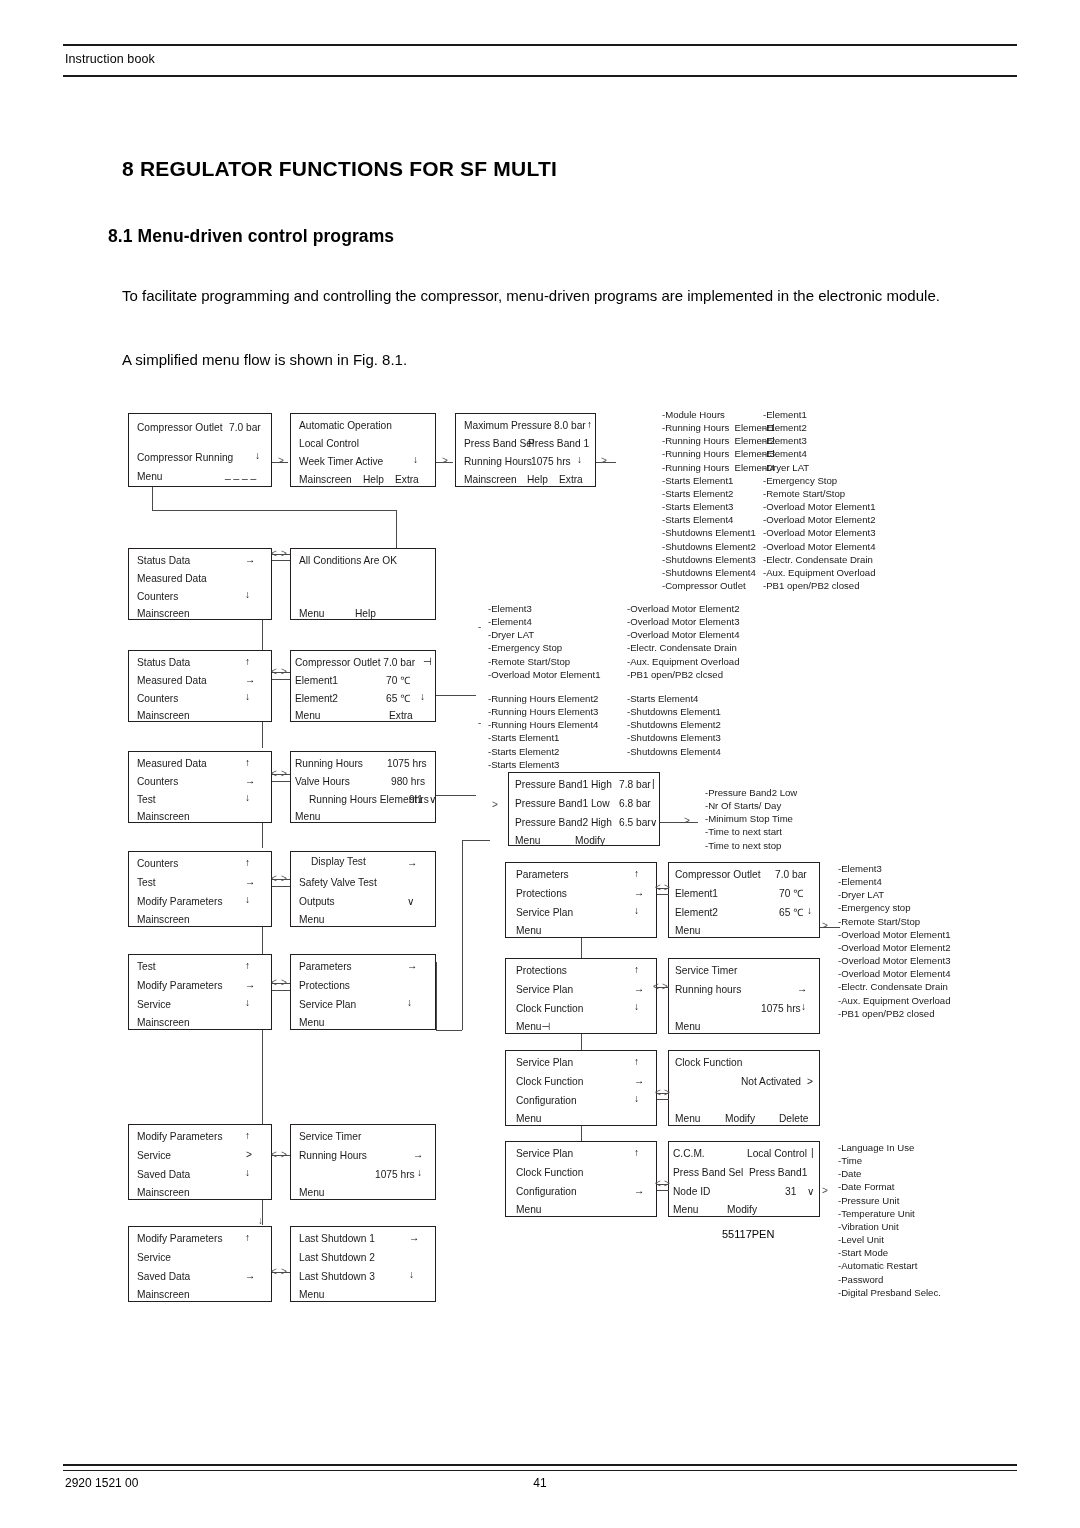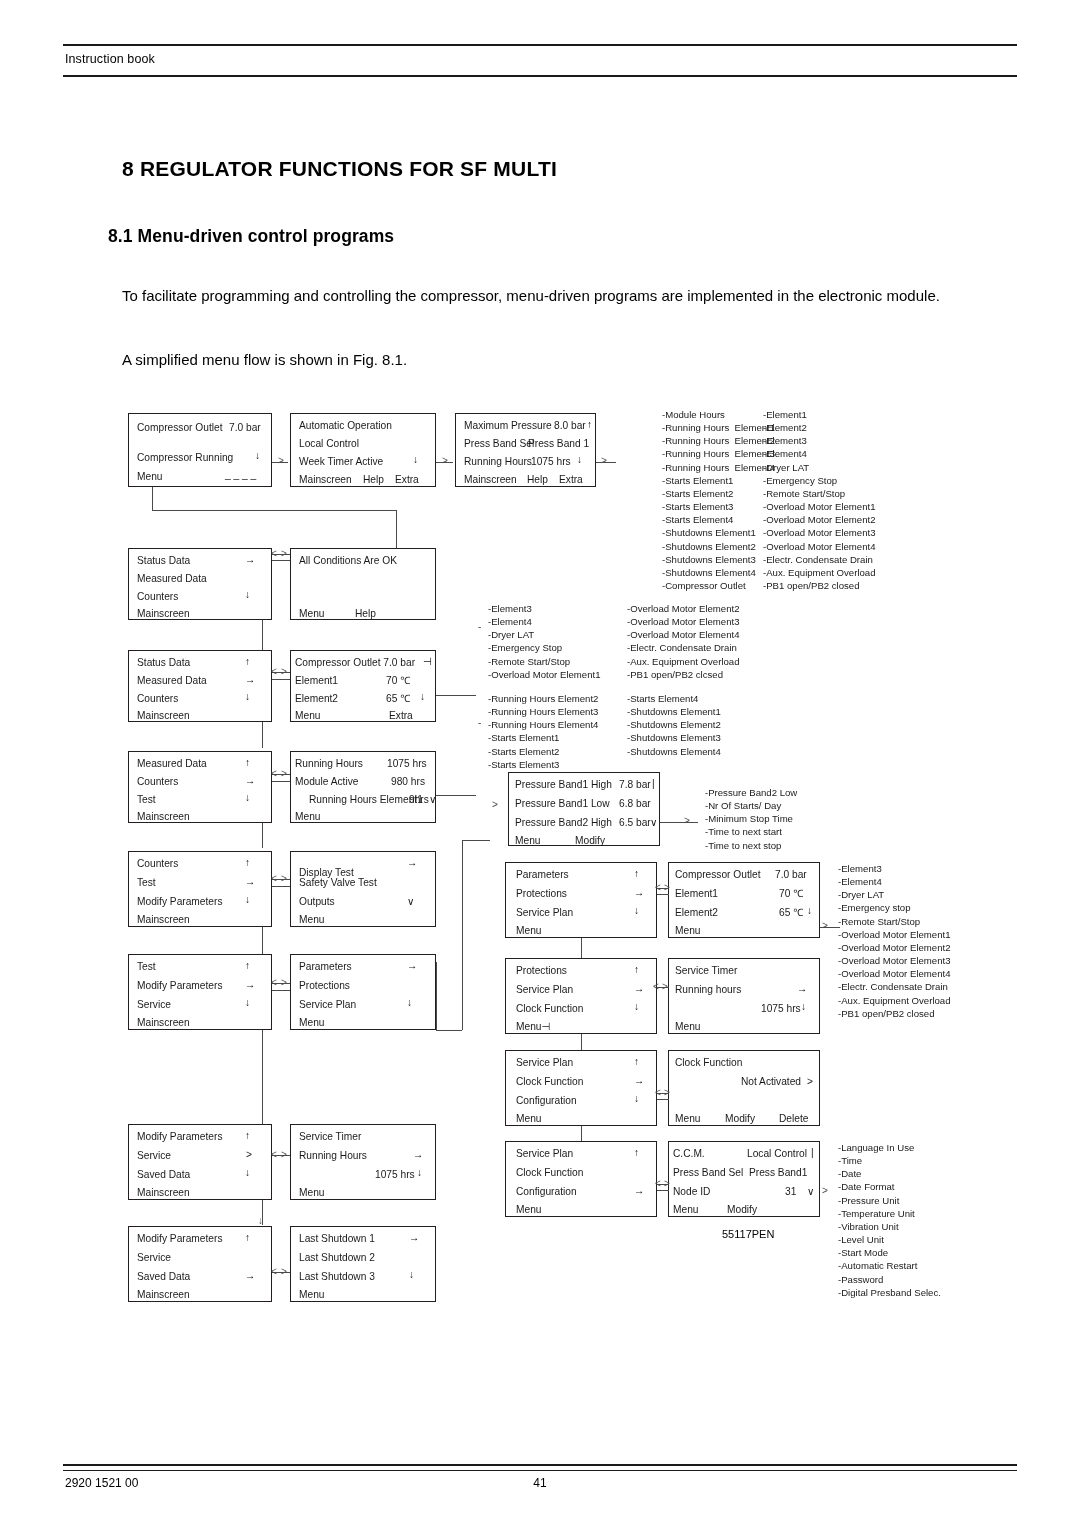--- a/index.html
+++ b/index.html
@@ -215,21 +215,21 @@
       <div class="row" style="top:24px;">Counters</div>
       <div class="rv" style="top:23px; left:116px;">→</div>
       <div class="row" style="top:42px;">Test</div>
       <div class="rv" style="top:40px; left:116px;">↓</div>
       <div class="row" style="top:59px;">Mainscreen</div>
     </div>
 
     <div class="box" style="left:290px; top:751px; width:146px; height:72px;">
       <div class="row" style="top:6px; left:4px;">Running Hours</div>
       <div class="rv" style="top:6px; left:96px;">1075 hrs</div>
-      <div class="row" style="top:24px; left:4px;">Module Active</div>
+      <div class="row" style="top:24px; left:4px;">Valve Hours</div>
       <div class="rv" style="top:24px; left:100px;">980 hrs</div>
       <div class="row" style="top:42px; left:18px;">Running Hours Element1</div>
       <div class="rv" style="top:42px; left:118px;">9hrs</div>
       <div class="rv" style="top:42px; left:138px;">∨</div>
       <div class="row" style="top:59px; left:4px;">Menu</div>
     </div>
 
     <div class="ln lnh" style="left:272px; top:774px; width:18px;"></div>
     <div class="ln lnh" style="left:272px; top:781px; width:18px;"></div>
     <div class="arw" style="left:271px; top:769px;">&lt;</div>
@@ -256,21 +256,21 @@
       <div class="row" style="top:6px;">Counters</div>
       <div class="rv" style="top:5px; left:116px;">↑</div>
       <div class="row" style="top:25px;">Test</div>
       <div class="rv" style="top:24px; left:116px;">→</div>
       <div class="row" style="top:44px;">Modify Parameters</div>
       <div class="rv" style="top:42px; left:116px;">↓</div>
       <div class="row" style="top:62px;">Mainscreen</div>
     </div>
 
     <div class="box" style="left:290px; top:851px; width:146px; height:76px;">
-      <div class="row" style="top:15px;">Display Test</div>
+      <div class="row" style="top:4px;margin-left:12px;">Display Test</div>
       <div class="rv" style="top:5px; left:116px;">→</div>
       <div class="row" style="top:25px;">Safety Valve Test</div>
       <div class="row" style="top:44px;">Outputs</div>
       <div class="rv" style="top:44px; left:116px;">∨</div>
       <div class="row" style="top:62px;">Menu</div>
     </div>
 
     <div class="ln lnh" style="left:272px; top:879px; width:18px;"></div>
     <div class="ln lnh" style="left:272px; top:886px; width:18px;"></div>
     <div class="arw" style="left:271px; top:874px;">&lt;</div>

